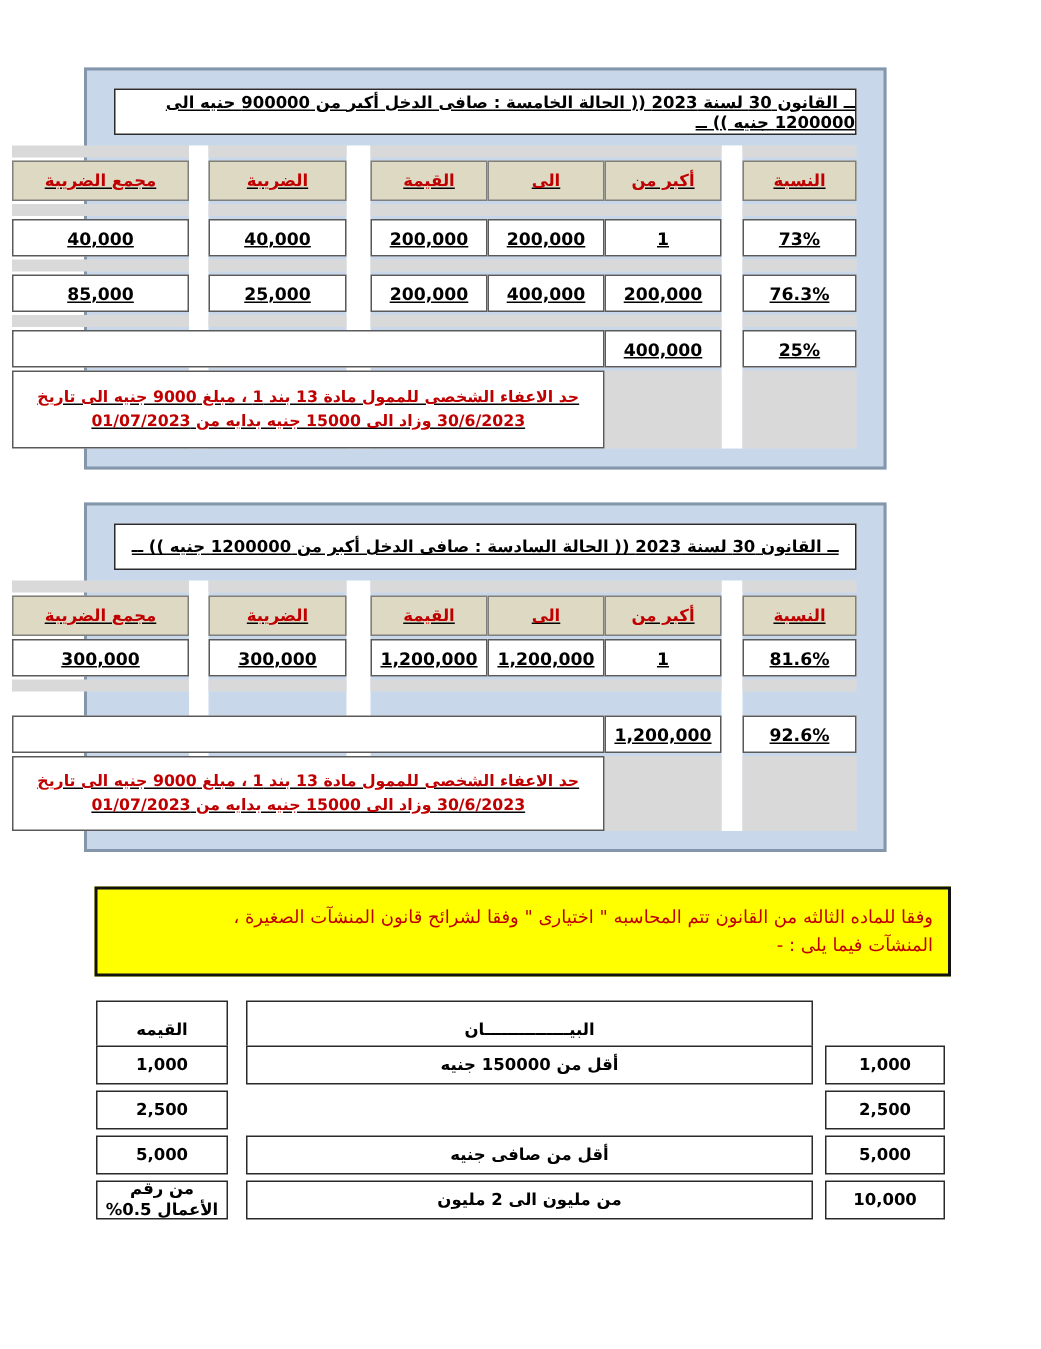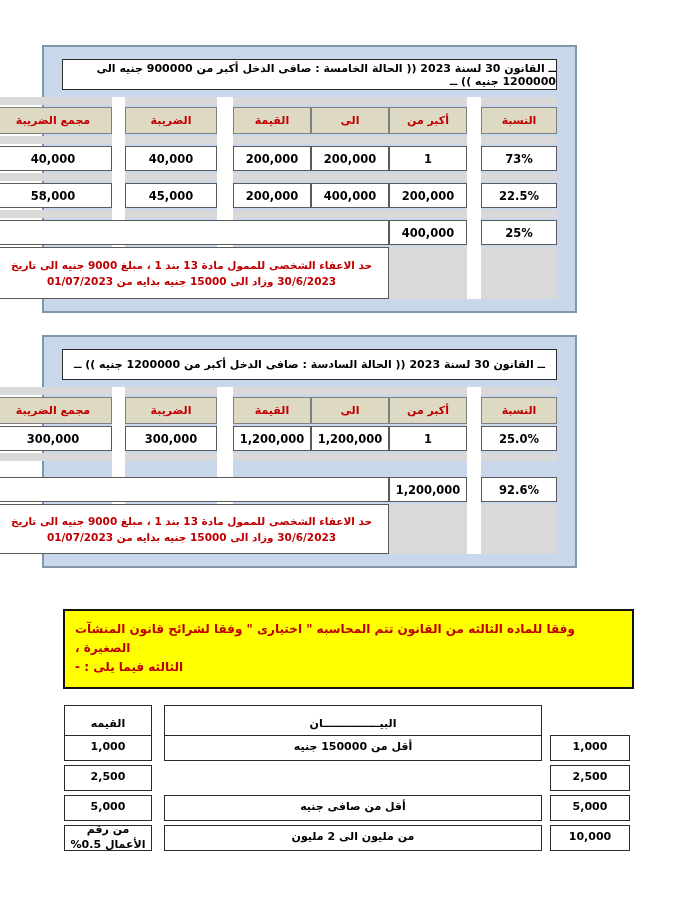--- a/index.html
+++ b/index.html
@@ -5,23 +5,23 @@
   html,body{margin:0;padding:0;}
   body{
     width:694px;height:899px;background:#ffffff;
     font-family:"DejaVu Sans",sans-serif;
     overflow:hidden;
   }
   .page{padding-top:45px;}
 
   
   .taxbox{
-    width:535px;margin-left:42px;box-sizing:border-box;
+    width:535px;margin-left:56px;box-sizing:border-box;
     background:#c8d8ea;border:2px solid #8496a9;
-    padding:12px 18px;direction:rtl;
+    padding:12px 18px;direction:rtl;text-decoration:underline;
   }
   .titlebar{
     background:#ffffff;border:1px solid #2b2b2b;
     height:29px;display:flex;align-items:center;justify-content:center;
     font-weight:bold;font-size:11px;color:#000;margin-bottom:7px;
   }
   .tgrid{
     display:grid;position:relative;direction:rtl;
     grid-template-columns:76px 14px 78px 78px 78px 16px 92px 13px 118px;
     row-gap:2px;
@@ -55,24 +55,24 @@
   
   .greenbox{
     width:610px;margin:15px 0 0 42px;box-sizing:border-box;
     background:#d7e2bc;border:1px solid #6b6f61;
     padding:7px 10px;direction:rtl;text-align:center;
     color:#c55a11;font-weight:bold;font-size:12px;line-height:1.6;
   }
 
   
   .yellowbox{
-    width:571px;margin:41px 0 0 63px;box-sizing:border-box;
+    width:571px;margin:23px 0 0 63px;box-sizing:border-box;
     background:#ffff00;border:2px solid #111111;
-    padding:9px 10px;direction:rtl;text-align:left;
-    color:#c00000;font-weight:bold;font-size:12px;line-height:1.6;
+    padding:9px 10px;direction:rtl;text-align:right;
+    color:#c00000;font-weight:normal;font-size:12px;line-height:1.6;
   }
 
   
   .sgrid{
     width:566px;margin:16px 0 0 64px;direction:rtl;
     display:grid;
     grid-template-columns:80px 8px 378px 12px 88px;
     grid-auto-rows:26px;row-gap:4px;
   }
   .sgrid .head{grid-row:1;height:38px;}
@@ -117,26 +117,26 @@
       <div class="c g4" style="grid-row:4">200,000</div>
       <div class="c g5" style="grid-row:4">200,000</div>
       <div class="c g7" style="grid-row:4">40,000</div>
       <div class="c g9" style="grid-row:4">40,000</div>
 
       <div class="s g1" style="grid-row:5"></div>
       <div class="s g35" style="grid-row:5"></div>
       <div class="s g7" style="grid-row:5"></div>
       <div class="s g9" style="grid-row:5"></div>
 
-      <div class="c g1" style="grid-row:6">22.5%</div>
+      <div class="c g1" style="grid-row:6">76.3%</div>
       <div class="c g3" style="grid-row:6">200,000</div>
       <div class="c g4" style="grid-row:6">400,000</div>
       <div class="c g5" style="grid-row:6">200,000</div>
-      <div class="c g7" style="grid-row:6">45,000</div>
-      <div class="c g9" style="grid-row:6">58,000</div>
+      <div class="c g7" style="grid-row:6">25,000</div>
+      <div class="c g9" style="grid-row:6">85,000</div>
 
       <div class="s g1" style="grid-row:7"></div>
       <div class="s g35" style="grid-row:7"></div>
       <div class="s g7" style="grid-row:7"></div>
       <div class="s g9" style="grid-row:7"></div>
 
       <div class="c g1" style="grid-row:8">25%</div>
       <div class="c g3" style="grid-row:8">400,000</div>
       <div class="c g49" style="grid-row:8"></div>
 
@@ -161,21 +161,21 @@
       <div class="s g7" style="grid-row:1"></div>
       <div class="s g9" style="grid-row:1"></div>
 
       <div class="h g1" style="grid-row:2">النسبة</div>
       <div class="h g3" style="grid-row:2">أكبر من</div>
       <div class="h g4" style="grid-row:2">الى</div>
       <div class="h g5" style="grid-row:2">القيمة</div>
       <div class="h g7" style="grid-row:2">الضريبة</div>
       <div class="h g9" style="grid-row:2">مجمع الضريبة</div>
 
-      <div class="c g1" style="grid-row:3">25.0%</div>
+      <div class="c g1" style="grid-row:3">81.6%</div>
       <div class="c g3" style="grid-row:3">1</div>
       <div class="c g4" style="grid-row:3">1,200,000</div>
       <div class="c g5" style="grid-row:3">1,200,000</div>
       <div class="c g7" style="grid-row:3">300,000</div>
       <div class="c g9" style="grid-row:3">300,000</div>
 
       <div class="s g1" style="grid-row:4"></div>
       <div class="s g35" style="grid-row:4"></div>
       <div class="s g7" style="grid-row:4"></div>
       <div class="s g9" style="grid-row:4"></div>
@@ -189,21 +189,21 @@
       <div class="notecell g49" style="grid-row:7">
         <span>حد الاعفاء الشخصى للممول مادة 13 بند 1 ، مبلغ 9000 جنيه الى تاريخ</span>
         <span>30/6/2023 وزاد الى 15000 جنيه بدايه من 01/07/2023</span>
       </div>
     </div>
   </div>
 
 
   <div class="yellowbox">
     <div>وفقا للماده الثالثه من القانون تتم المحاسبه " اختيارى " وفقا لشرائح قانون المنشآت الصغيرة ،</div>
-    <div>الثالثه فيما يلى : -</div>
+    <div>المنشآت فيما يلى : -</div>
   </div>
 
   <div class="sgrid">
     <div class="bc m5 head">القيمه</div>
     <div class="bc m3 head">البيـــــــــــــــان</div>
 
     <div class="bc m1" style="grid-row:2">1,000</div>
     <div class="bc m3" style="grid-row:2">أقل من 150000 جنيه</div>
     <div class="bc m5" style="grid-row:2">1,000</div>
 

